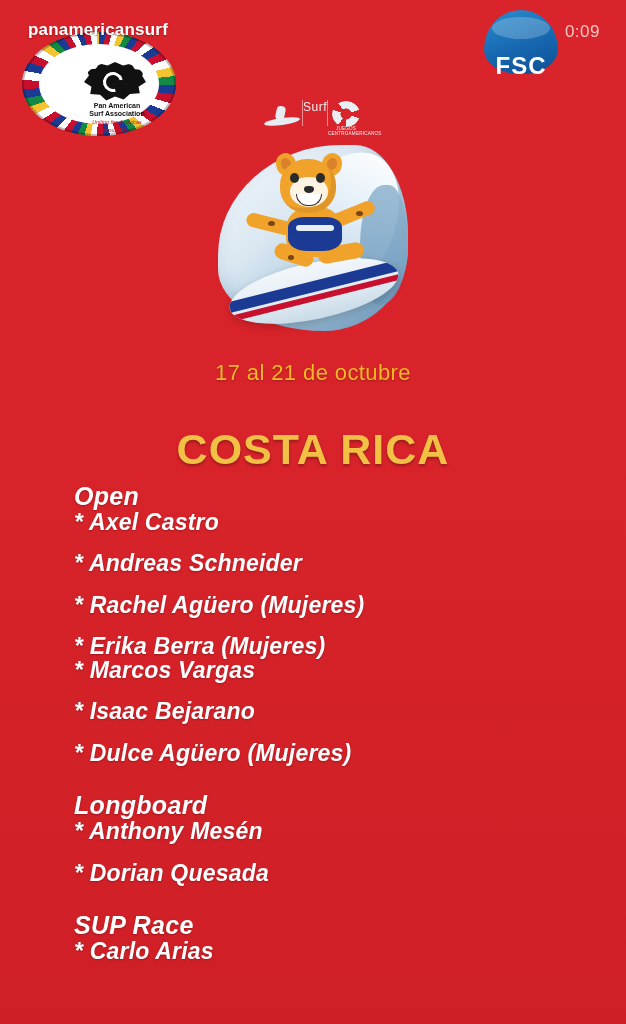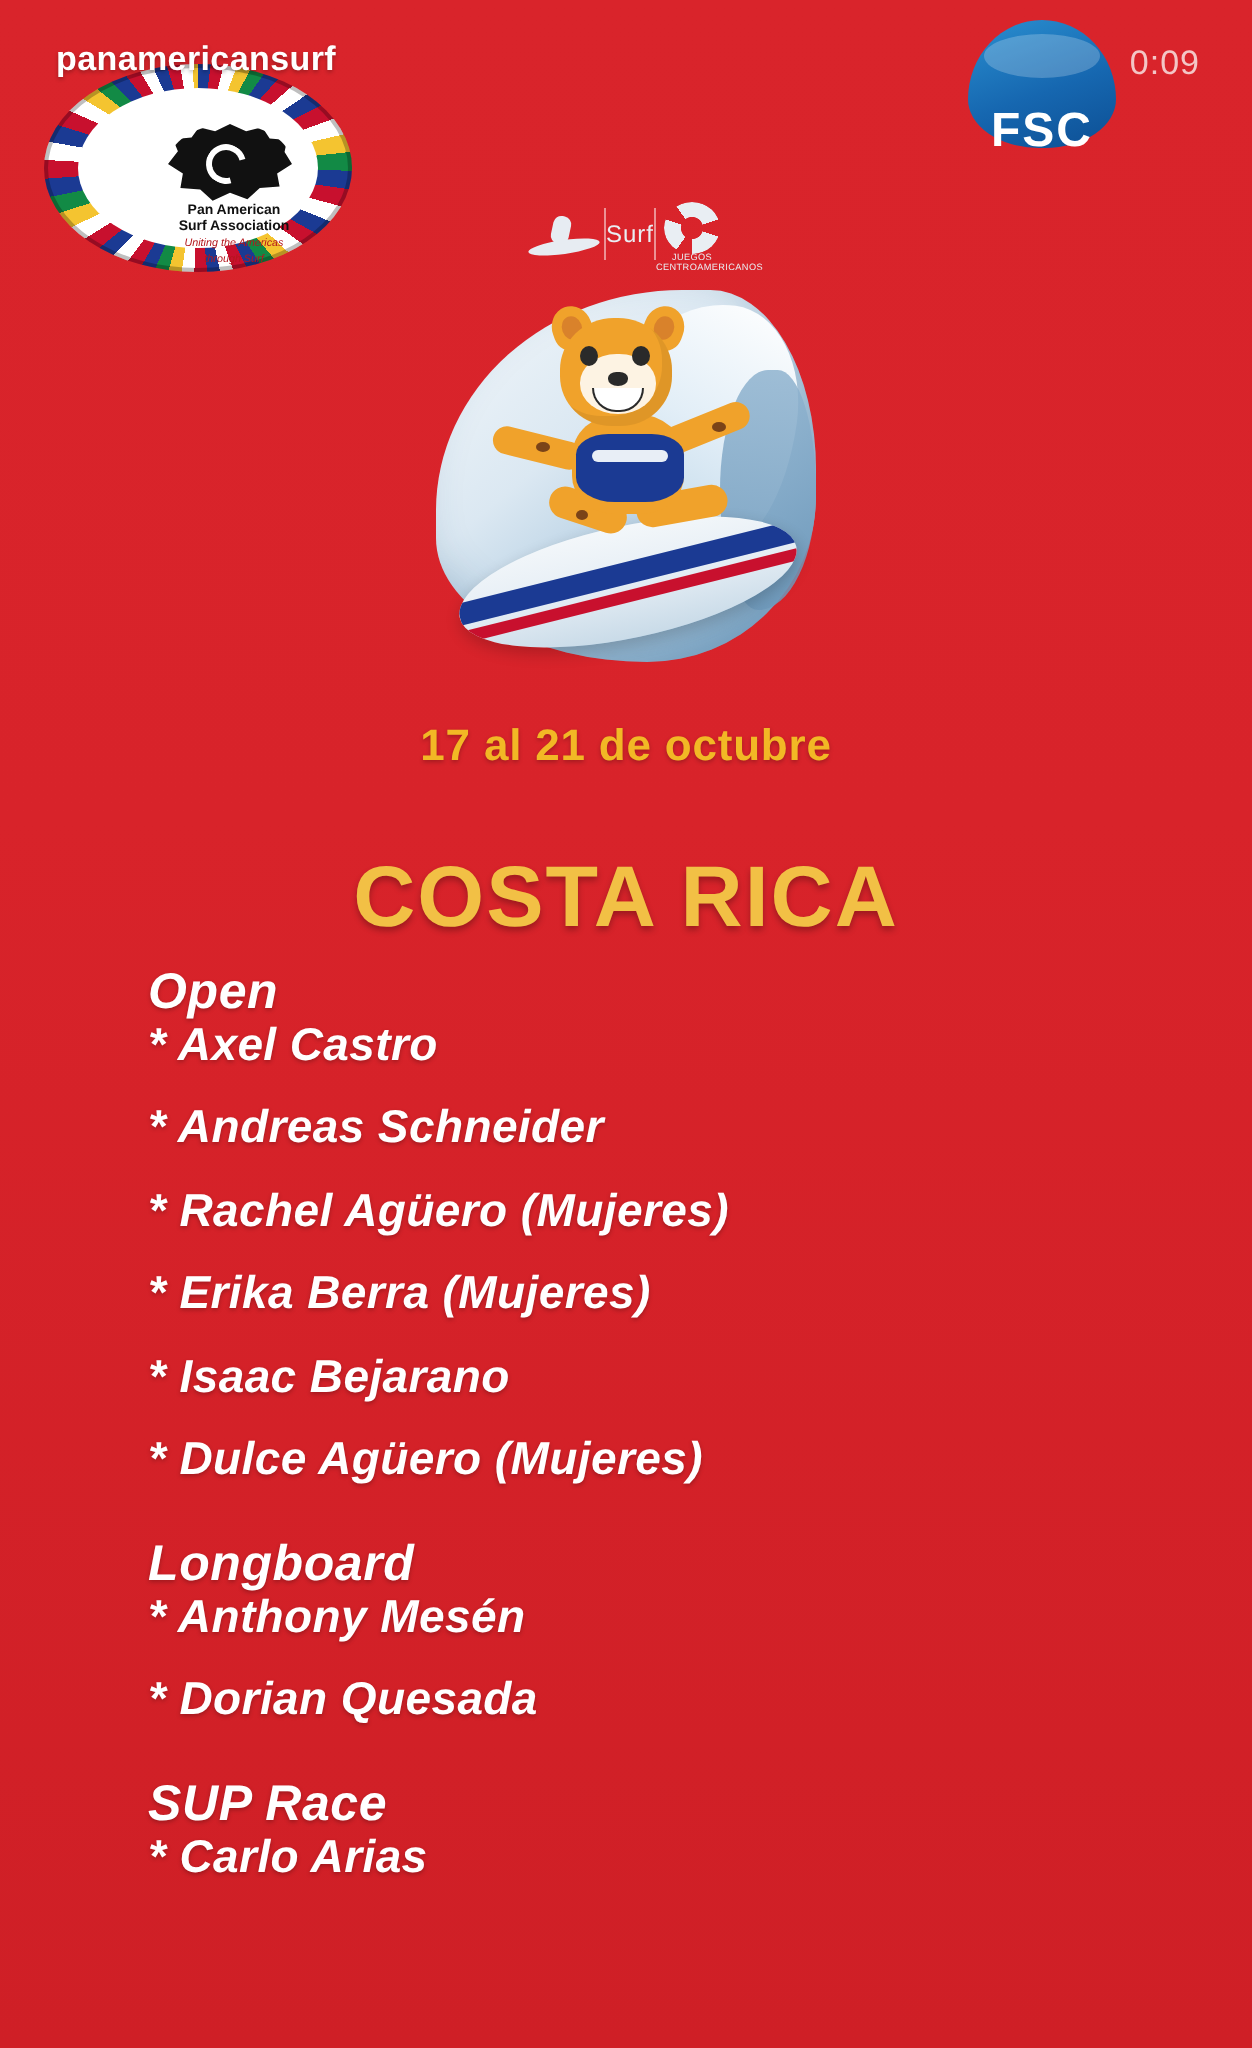--- a/index.html
+++ b/index.html
@@ -117,21 +117,21 @@
     color: #ffffff;
     font-size: 24px;
     font-weight: bold;
     letter-spacing: 1px;
     font-family: "Liberation Sans", sans-serif;
   }
 
   
   .icon-row {
     position: absolute; top: 100px; left: 0; width: 626px;
-    display: flex; align-items: center; justify-content: center;
+    display: flex; align-items: flex-start; justify-content: center;
   }
   .ir-surfer {
     width: 40px; height: 30px;
     position: relative;
   }
   .ir-surfer .brd {
     position: absolute; left: 2px; bottom: 5px;
     width: 36px; height: 7px;
     background: #e7ecf2;
     border-radius: 50%;
@@ -320,21 +320,21 @@
   .m-spot1 { left: 30px; top: 62px; width: 7px; height: 5px; }
   .m-spot2 { left: 118px; top: 52px; width: 7px; height: 5px; }
   .m-spot3 { left: 50px; top: 96px; width: 6px; height: 5px; }
 
   
   .date {
     position: absolute; top: 360px; left: 0; width: 626px;
     text-align: center;
     color: #f2b825;
     font-size: 22px;
-    font-weight: bold;
+    font-weight: normal;
     letter-spacing: .4px;
     text-shadow: 0 1px 2px rgba(0,0,0,.25);
   }
   .country {
     position: absolute; top: 425px; left: 0; width: 626px;
     text-align: center;
     color: #f2c045;
     font-size: 43px;
     font-weight: bold;
     letter-spacing: 1px;
@@ -440,20 +440,21 @@
   <div class="country">COSTA RICA</div>
 
   <div class="roster">
 
     <div class="cat first">Open</div>
     <div class="athlete firstof">* Axel Castro</div>
     <div class="athlete">* Andreas Schneider</div>
     <div class="athlete">* Rachel Agüero (Mujeres)</div>
     <div class="athlete">* Erika Berra (Mujeres)</div>
 
+    <div class="athlete firstof">* Marcos Vargas</div>
     <div class="athlete">* Isaac Bejarano</div>
     <div class="athlete">* Dulce Agüero (Mujeres)</div>
 
     <div class="cat">Longboard</div>
     <div class="athlete firstof">* Anthony Mesén</div>
     <div class="athlete">* Dorian Quesada</div>
 
     <div class="cat">SUP Race</div>
     <div class="athlete firstof">* Carlo Arias</div>
 

